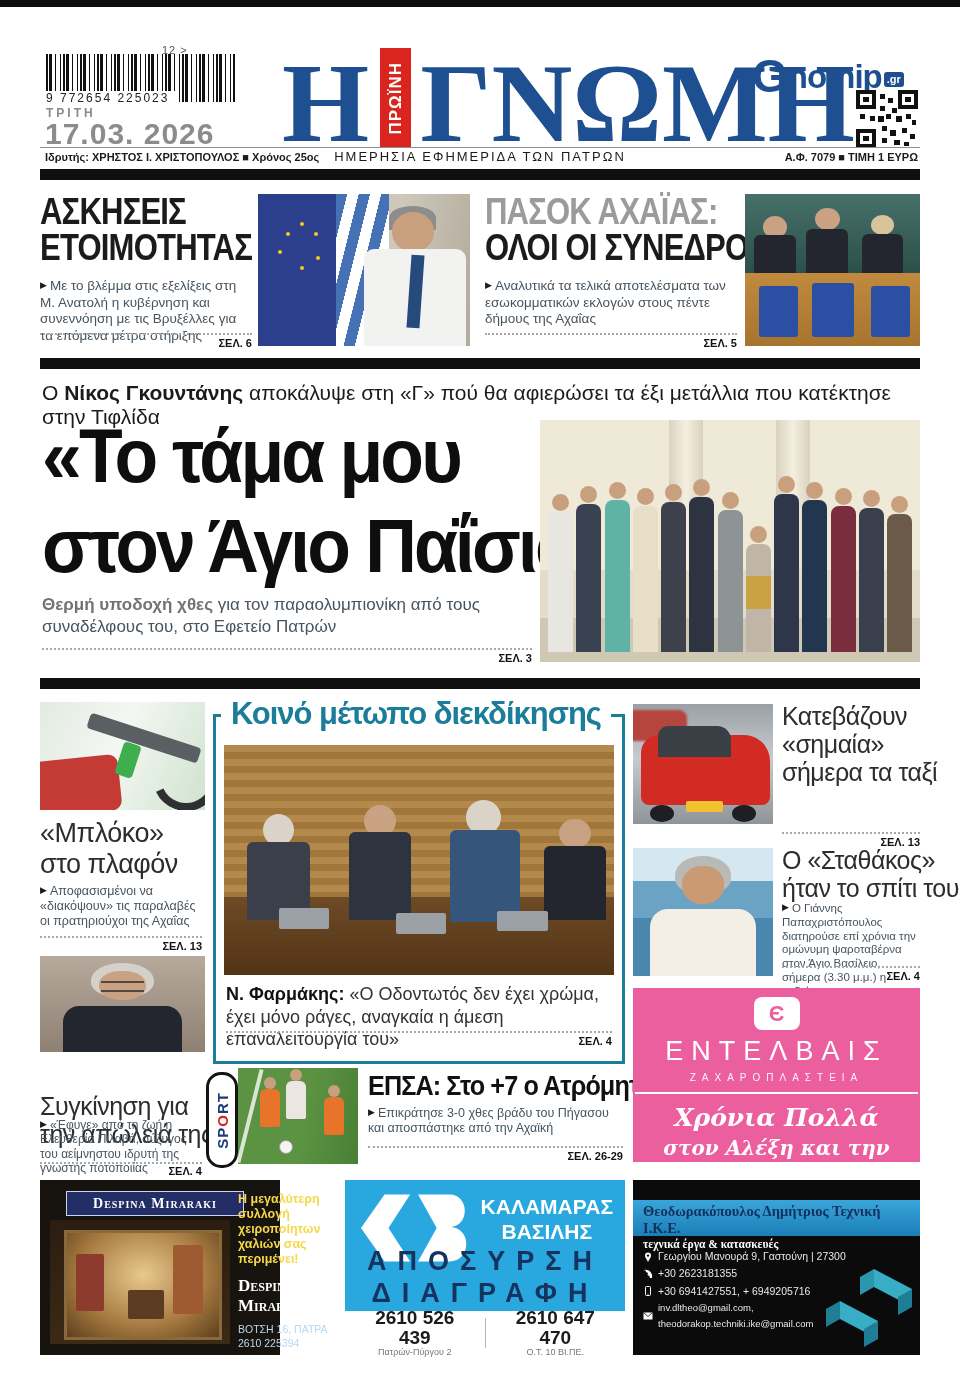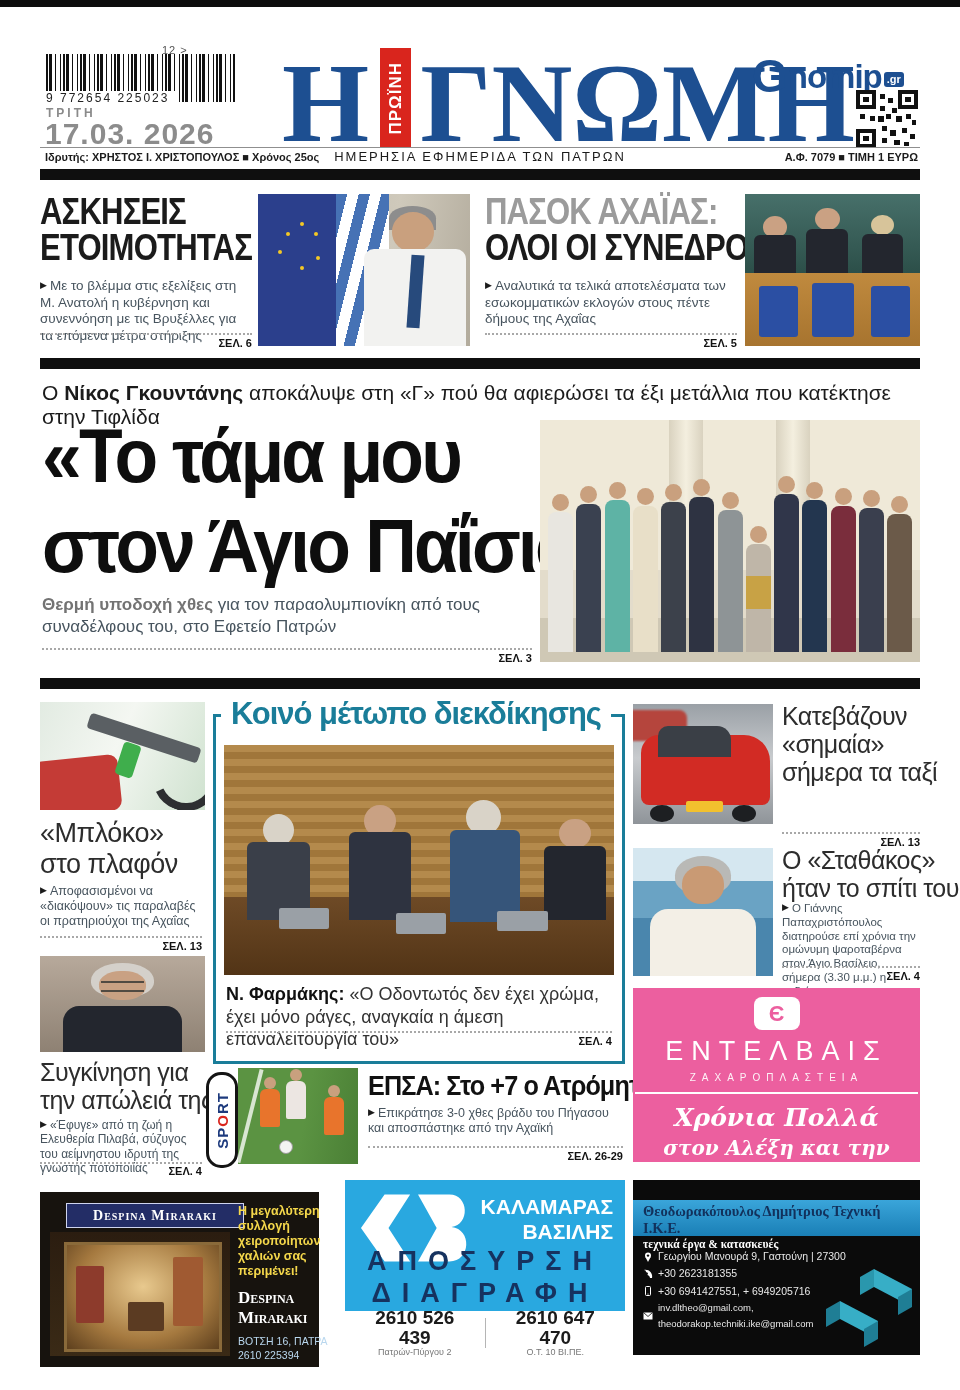--- a/index.html
+++ b/index.html
@@ -128,21 +128,21 @@
   .mir-sign{position:absolute;left:26px;top:11px;width:176px;height:23px;background:#232d66;border:1px solid #cfd4ee;
             color:#fff;font-family:"Liberation Serif",serif;font-variant:small-caps;font-weight:700;font-size:14px;
             display:flex;align-items:center;justify-content:center;letter-spacing:1px;}
   .mir-photo{position:absolute;left:10px;top:40px;width:180px;height:124px;background:linear-gradient(#2b1d10,#3a2a16);}
   .mir-window{position:absolute;left:8%;top:8%;width:84%;height:84%;background:radial-gradient(ellipse at 50% 40%,#e8c98e,#a5793f 60%,#5d3f1d);border:3px solid #8a6a3a;}
   .mir-carpet{position:absolute;background:#8d3b2c;border-radius:2px;}
   .mir-right{position:absolute;left:198px;top:12px;width:92px;color:#f5d84b;font-size:12.5px;line-height:1.2;font-weight:700;}
   .mir-name{font-family:"Liberation Serif",serif;font-variant:small-caps;color:#fff;font-size:17px;line-height:1.15;font-weight:700;margin-top:9px;}
   .mir-addr{color:#b9d7ee;font-size:10.5px;line-height:1.3;font-weight:400;margin-top:8px;}
   .ad-blue{background:#29a8e0;}
-  .kal-name{position:absolute;right:12px;top:14px;text-align:right;color:#fff;font-weight:700;font-size:21px;line-height:1.2;letter-spacing:0;margin-left:34px;}
+  .kal-name{position:absolute;right:12px;top:14px;text-align:center;color:#fff;font-weight:700;font-size:21px;line-height:1.2;letter-spacing:0;margin-left:34px;}
   .kal-line{position:absolute;left:0;width:100%;text-align:center;color:#16325f;font-weight:700;font-size:27px;letter-spacing:11px;}
   .kal-strip{position:absolute;left:0;bottom:0;width:100%;height:44px;background:#fff;display:flex;align-items:center;justify-content:center;}
   .kal-cell{padding:0 12px;text-align:center;line-height:1.05;}
   .kal-cell .ph{font-weight:700;font-size:19px;color:#1b1b1b;}
   .kal-cell .loc{font-size:9px;color:#777;}
   .kal-div{width:1px;height:30px;background:#b5b5b5;}
   .ad-black{background:#0b0b0b;}
   .tech-band{position:absolute;left:0;top:20px;width:100%;height:36px;background:linear-gradient(#3aa5da,#1a7fb6);padding:3px 10px;box-sizing:border-box;}
   .tech-title{font-family:"Liberation Serif",serif;font-weight:700;font-size:14.5px;color:#12315c;}
   .tech-sub{font-family:"Liberation Serif",serif;font-weight:700;font-size:11.5px;color:#fff;margin-top:1px;}
@@ -321,21 +321,21 @@
   </div>
   <div class="abs dotted" style="left:40px;top:936px;width:162px;"></div>
   <div class="abs pageref" style="left:40px;top:940px;width:162px;">ΣΕΛ. 13</div>
 
   <div class="abs photo ph-woman" style="left:40px;top:956px;width:165px;height:96px;">
     <div class="w-hair"></div>
     <div class="w-face"></div>
     <div class="w-glasses"></div>
     <div class="w-coat"></div>
   </div>
-  <div class="abs h-mid" style="left:40px;top:1058px;">
+  <div class="abs h-mid" style="left:40px;top:1092px;">
     <div>Συγκίνηση για</div>
     <div>την απώλειά της</div>
   </div>
   <div class="abs sum-s" style="left:40px;top:1118px;width:162px;font-size:12px;">
     <span class="arrow">▶</span><span>«Έφυγε» από τη ζωή η Ελευθερία Πιλαβά, σύζυγος του αείμνηστου ιδρυτή της γνωστής ποτοποιίας</span>
   </div>
   <div class="abs dotted" style="left:40px;top:1162px;width:162px;"></div>
   <div class="abs pageref" style="left:40px;top:1165px;width:162px;">ΣΕΛ. 4</div>
 
   <div class="abs tframe" style="left:213px;top:714px;width:406px;height:344px;">
@@ -411,21 +411,21 @@
 
   <div class="abs ad-pink" style="left:633px;top:988px;width:287px;height:174px;">
     <div class="logo">Є</div>
     <div class="name">ΕΝΤΕΛΒΑΙΣ</div>
     <div class="catg">ΖΑΧΑΡΟΠΛΑΣΤΕΙΑ</div>
     <div class="rule"></div>
     <div class="wish1">Χρόνια Πολλά</div>
     <div class="wish2">στον Αλέξη και την Αλεξία</div>
   </div>
 
-  <div class="abs ad-dark" style="left:40px;top:1180px;width:279px;height:175px;margin-top:12px;">
+  <div class="abs ad-dark" style="left:40px;top:1180px;width:240px;height:175px;">
     <div class="mir-sign">Despina Miraraki</div>
     <div class="mir-photo">
       <div class="mir-window">
         <div class="mir-carpet" style="left:6%;top:20%;width:18%;height:55%;"></div>
         <div class="mir-carpet" style="left:70%;top:12%;width:20%;height:66%;background:#a05a32;"></div>
         <div class="mir-carpet" style="left:40%;top:55%;width:24%;height:28%;background:#5b3b22;"></div>
       </div>
     </div>
     <div class="mir-right">
       <div>Η μεγαλύτερη συλλογή χειροποίητων χαλιών σας περιμένει!</div>

